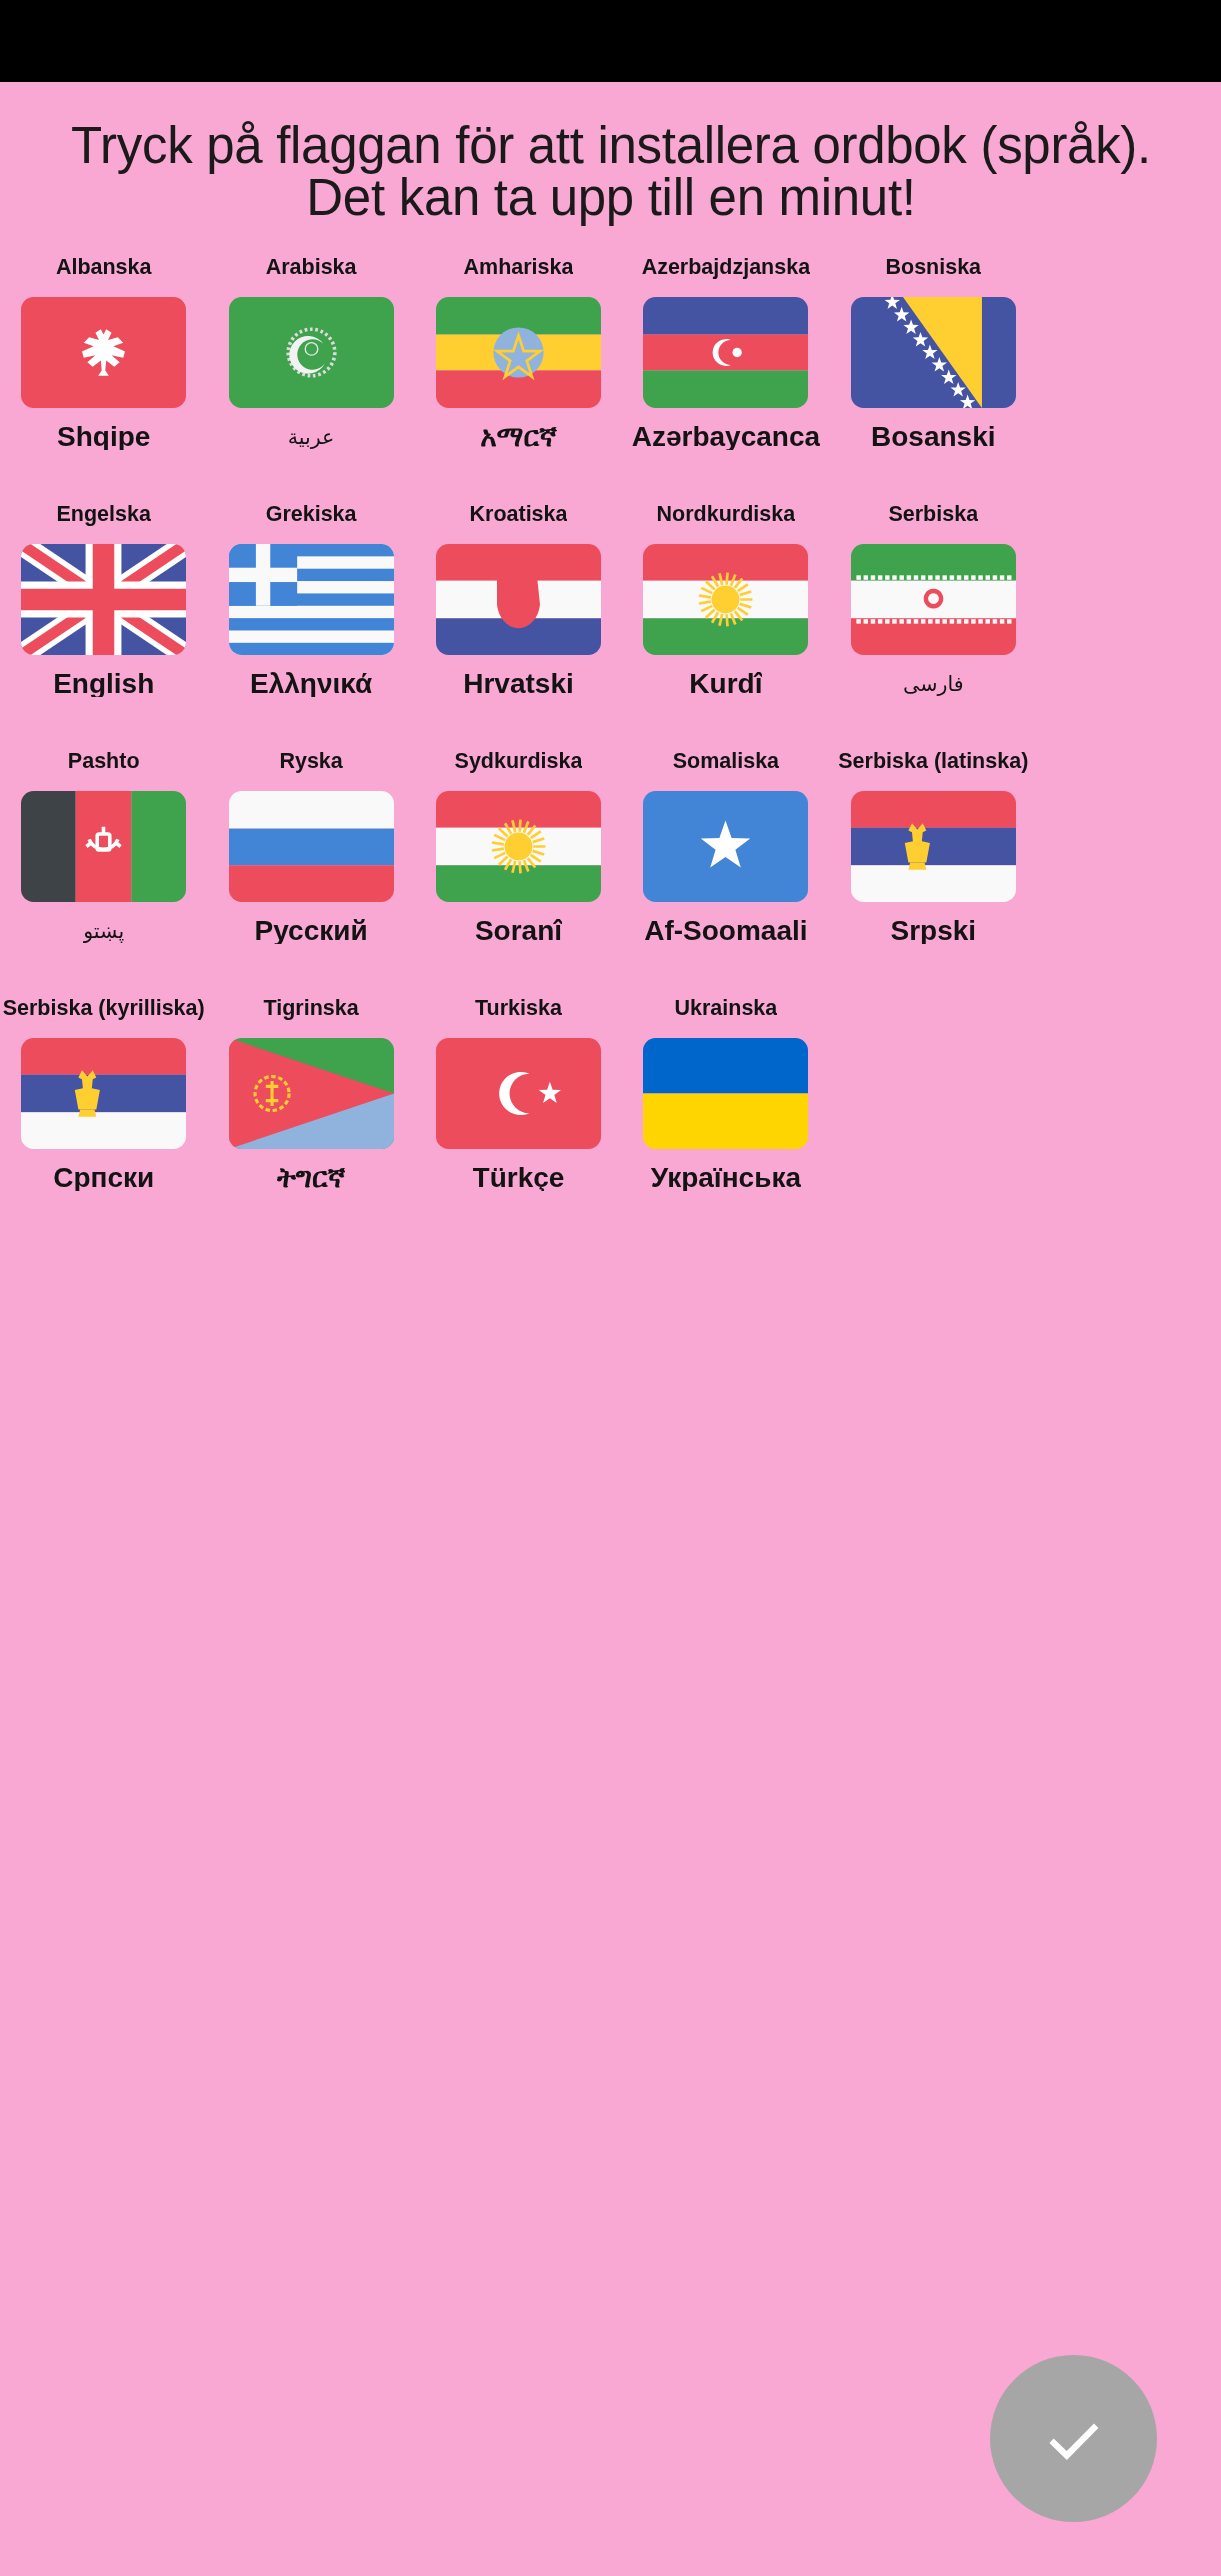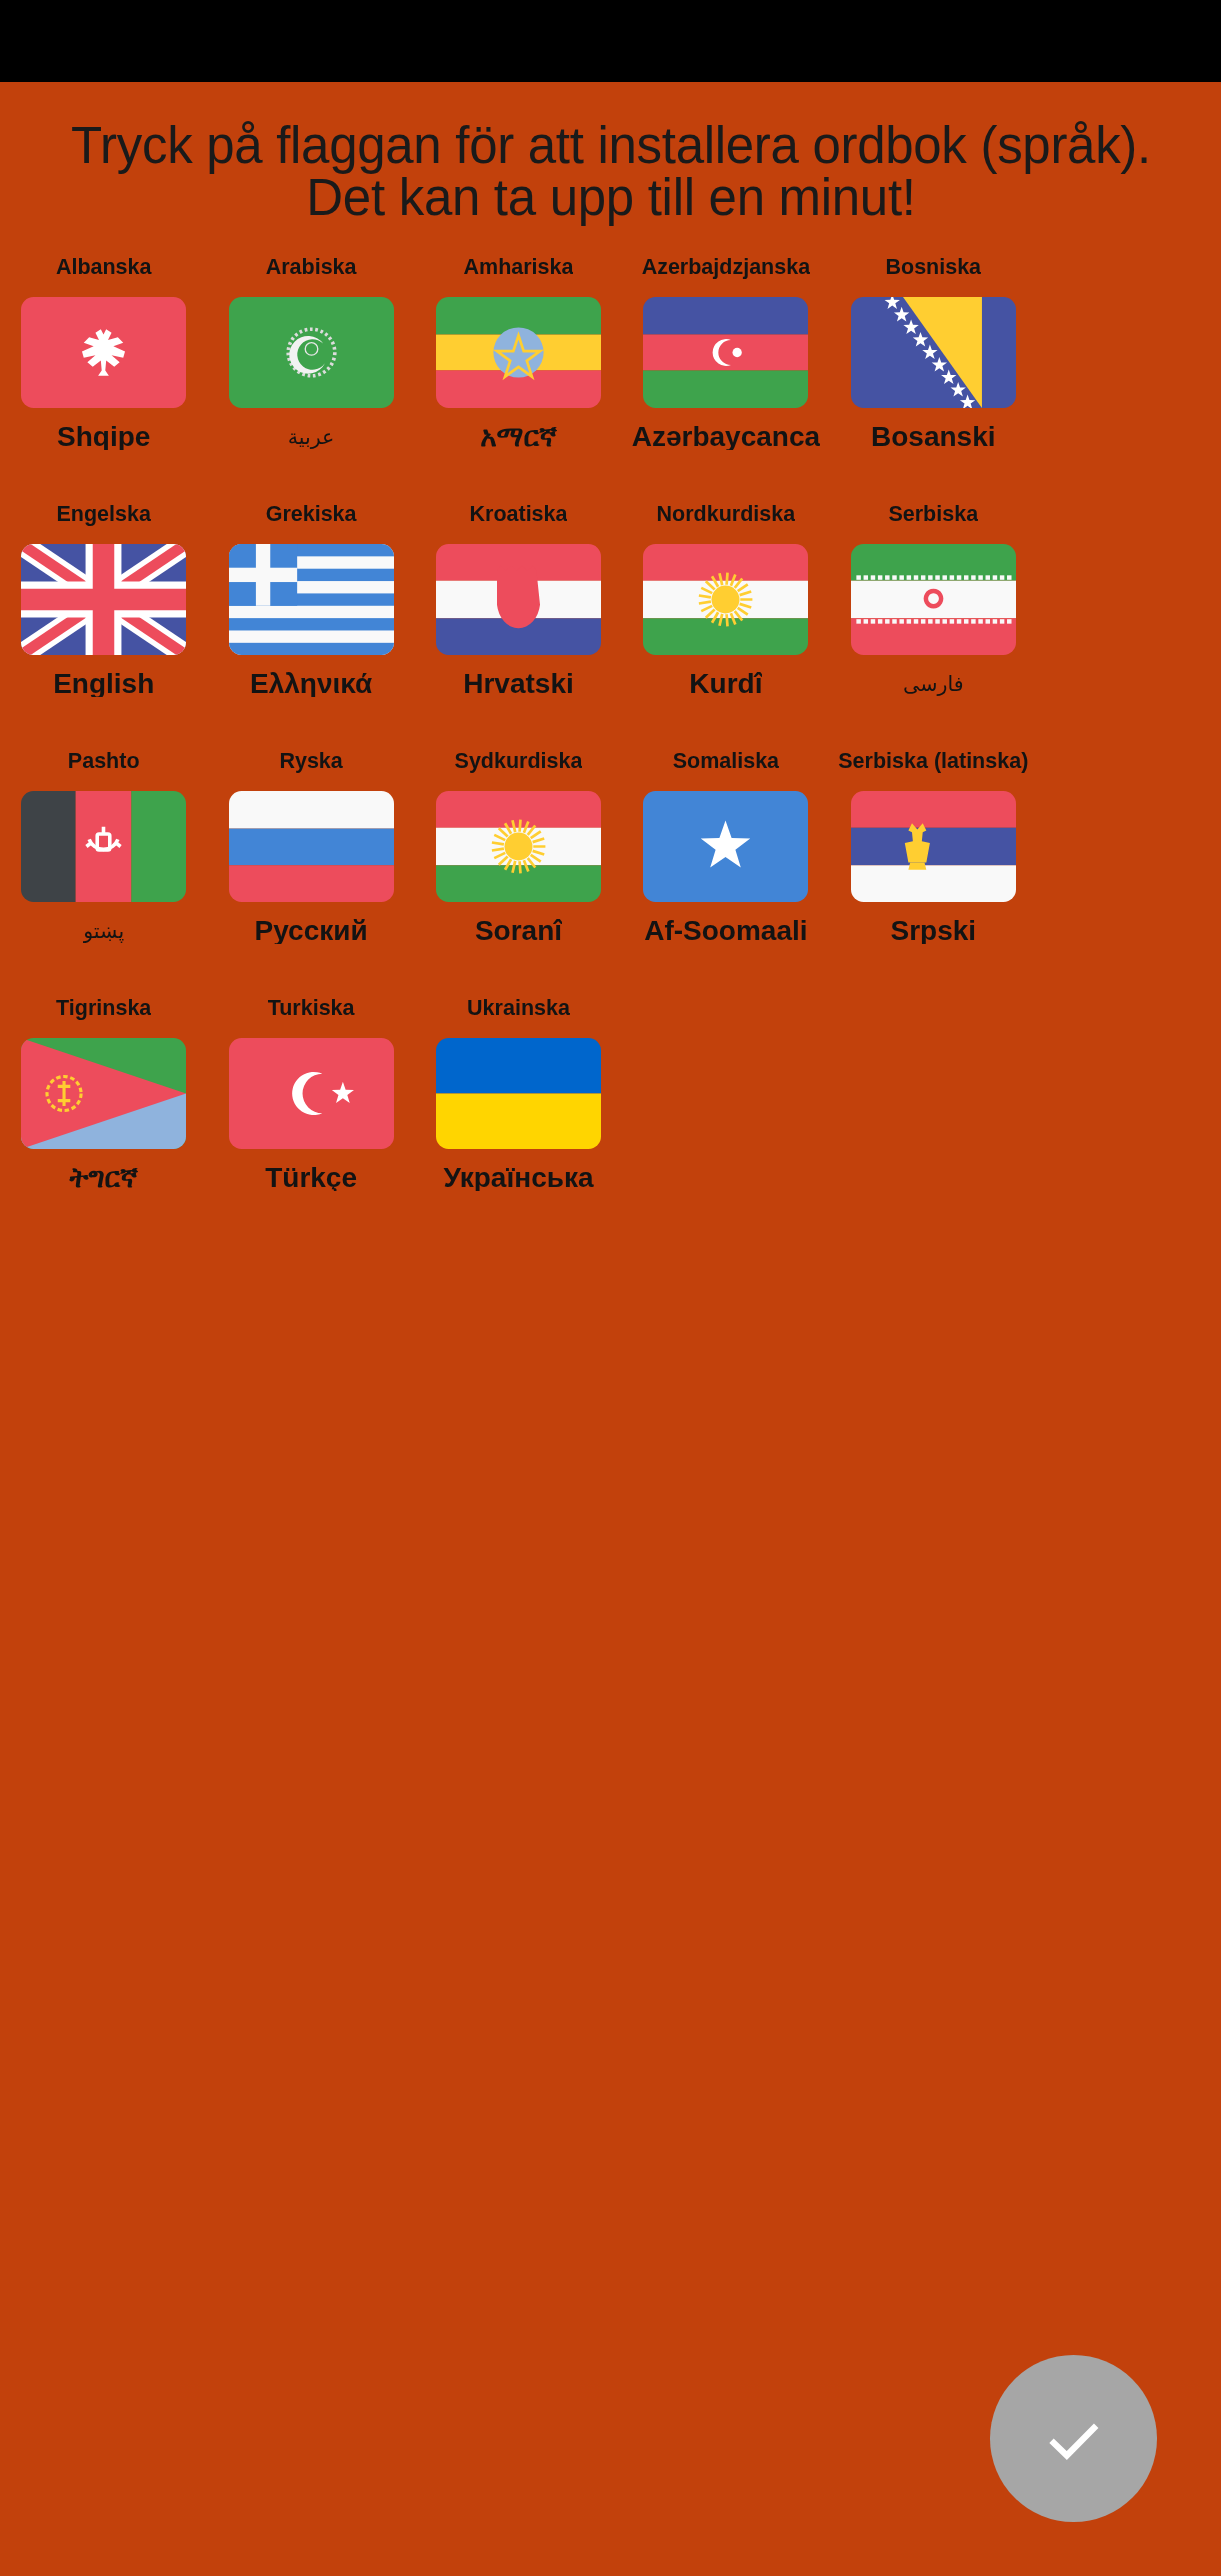--- a/index.html
+++ b/index.html
@@ -16,21 +16,21 @@
   }
   #status-bar {
     width: 100%;
     height: 82px;
     background: #000000;
   }
   #page {
     position: relative;
     width: 100%;
     height: 2494px;
-    background: #c2410c;
+    background: #f9a8d4;
   }
   #title {
     text-align: center;
     font-size: 51px;
     line-height: 1.02;
     font-weight: 400;
     color: #1a1a1a;
     padding: 38px 43px 0 43px;
     letter-spacing: -0.3px;
     white-space: pre-line;
@@ -418,20 +418,35 @@
               <rect x="0" y="83" width="184" height="41" fill="#f9f9f9"></rect>
               <g fill="#ffce31" transform="translate(62,36)">
                 <path d="M2,8 L6,0 L12,7 L18,0 L22,8 L18,10 L17,20 L26,22 L22,44 L2,44 L-2,22 L7,20 L6,10 Z"></path>
                 <path d="M4,44 L20,44 L22,52 L2,52 Z"></path>
               </g>
             </svg></span>
         </div>
         <div class="lang-native">Srpski</div>
       </div>
       <div class="cell">
+        <div class="lang-sv">Serbiska (kyrilliska)</div>
+        <div class="flag-wrap">
+          <span class="flag"><svg width="165" height="111" viewBox="0 0 184 124" preserveAspectRatio="none">
+              <rect x="0" y="0" width="184" height="41" fill="#ed4c5c"></rect>
+              <rect x="0" y="41" width="184" height="42" fill="#4553a3"></rect>
+              <rect x="0" y="83" width="184" height="41" fill="#f9f9f9"></rect>
+              <g fill="#ffce31" transform="translate(62,36)">
+                <path d="M2,8 L6,0 L12,7 L18,0 L22,8 L18,10 L17,20 L26,22 L22,44 L2,44 L-2,22 L7,20 L6,10 Z"></path>
+                <path d="M4,44 L20,44 L22,52 L2,52 Z"></path>
+              </g>
+            </svg></span>
+        </div>
+        <div class="lang-native">Српски</div>
+      </div>
+      <div class="cell">
         <div class="lang-sv">Tigrinska</div>
         <div class="flag-wrap">
           <span class="flag"><svg width="165" height="111" viewBox="0 0 184 124" preserveAspectRatio="none">
               <rect x="0" y="0" width="184" height="124" fill="#3ea34c"></rect>
               <polygon points="0,62 184,62 184,124 0,124" fill="#8fb3dd"></polygon>
               <polygon points="0,0 184,62 0,124" fill="#ed4c5c"></polygon>
               <g fill="none" stroke="#ffce31" stroke-width="3.5">
                 <circle cx="48" cy="62" r="19" stroke-dasharray="5 3"></circle>
                 <path d="M48,48 L48,76"></path>
                 <path d="M41,54 L55,54"></path>

